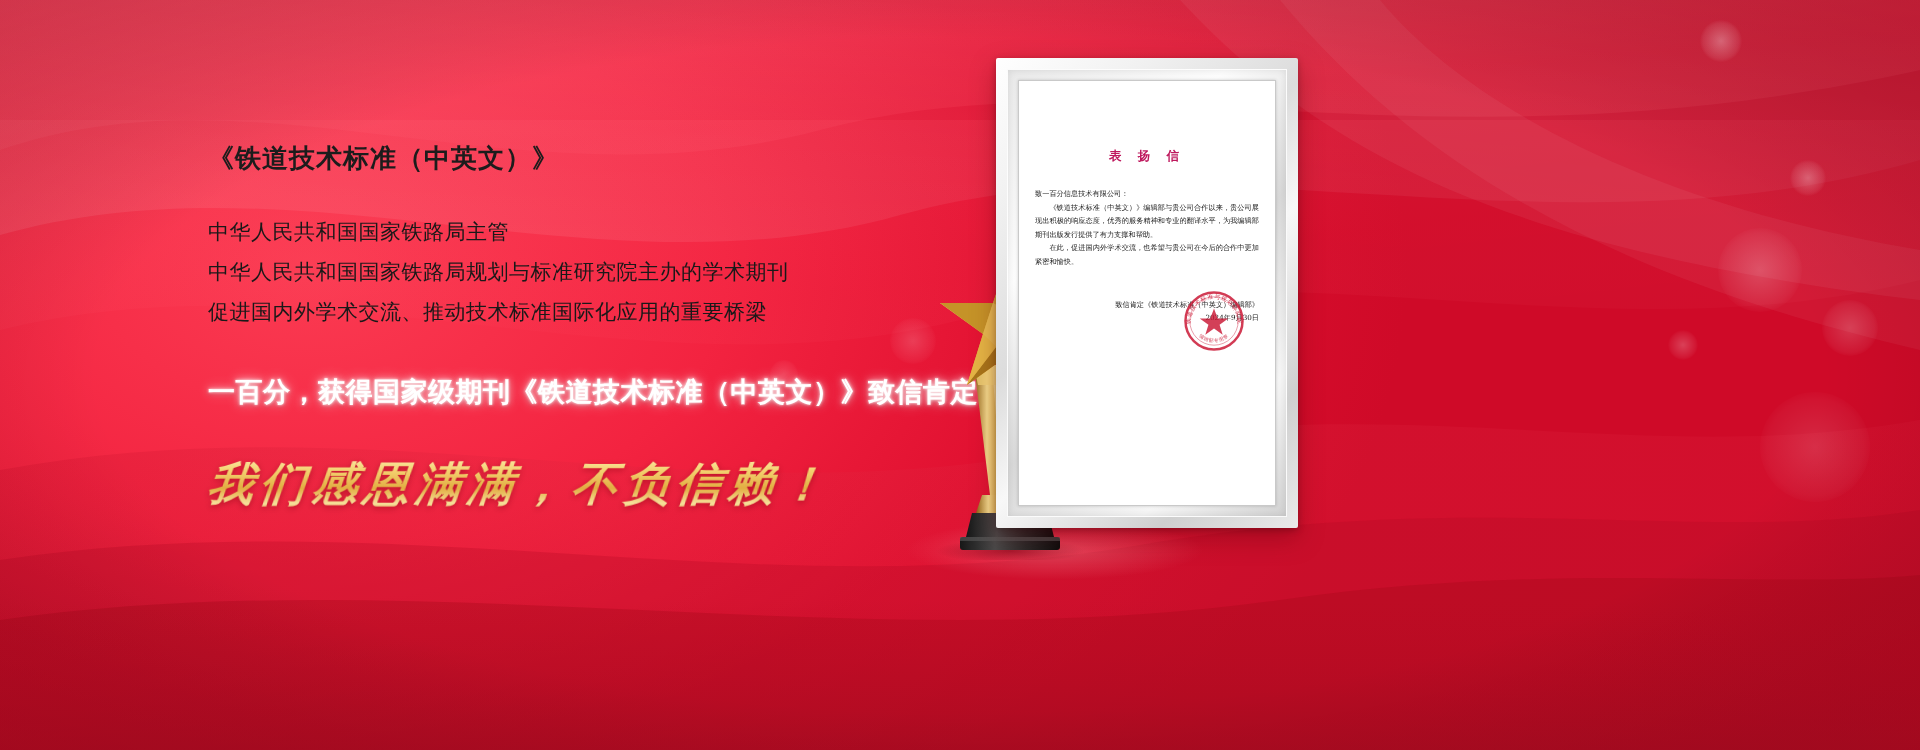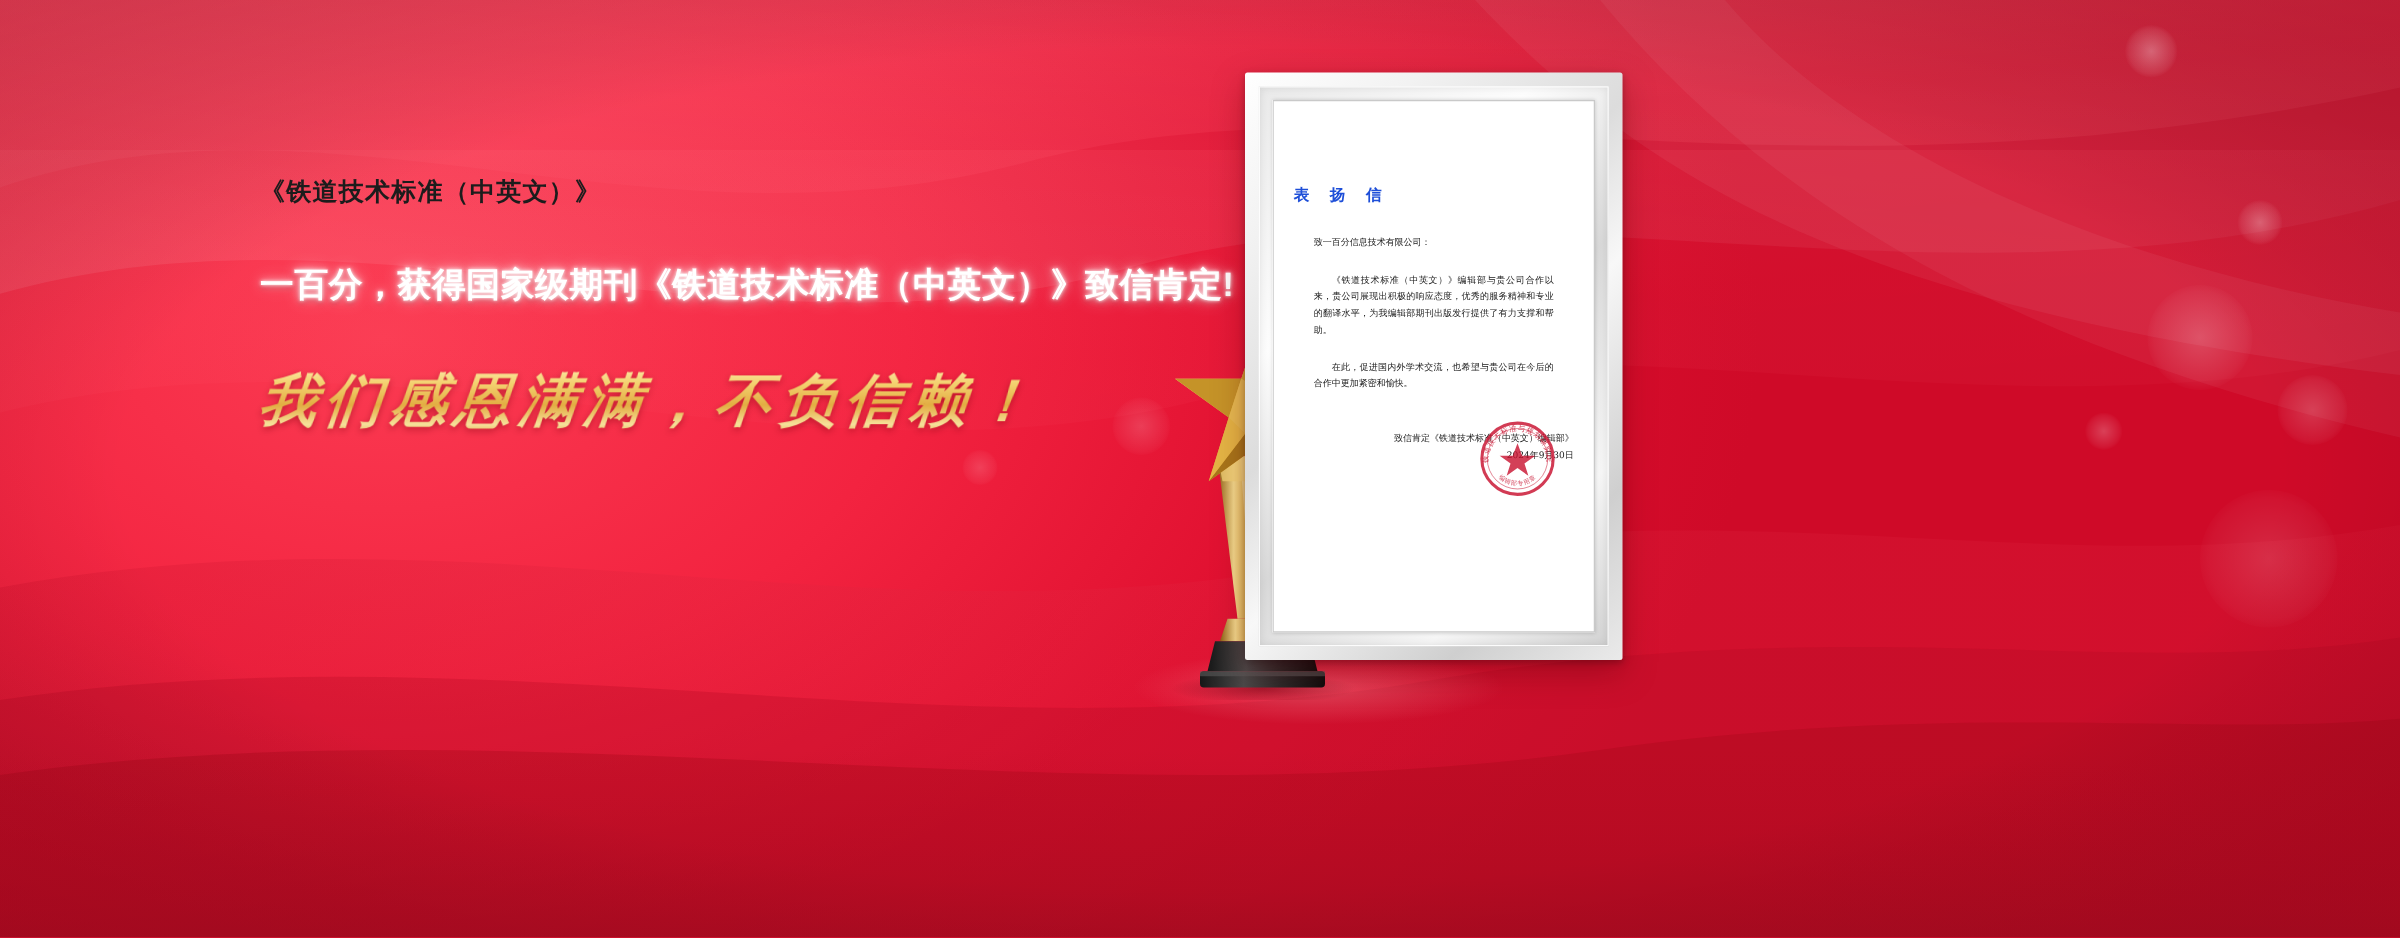--- a/index.html
+++ b/index.html
@@ -11,21 +11,21 @@
       linear-gradient(120deg,#f43a52 0%,#ee1d3c 45%,#d40b2c 100%);
   }
 
   
   .bgsvg{position:absolute;inset:0;width:1920px;height:750px;pointer-events:none;}
 
   .bokeh{position:absolute;border-radius:50%;pointer-events:none;}
 
   
   #copy{position:absolute;left:208px;top:140px;width:800px;}
-  .jtitle{font-size:20px;font-weight:bold;color:#1c1c1c;letter-spacing:1px;line-height:1.4;}
+  .jtitle{font-size:26px;font-weight:bold;color:#1c1c1c;letter-spacing:1px;line-height:1.4;}
   .sublines{margin-top:36px;}
   .subline{font-size:21px;color:#191919;line-height:40px;letter-spacing:.5px;white-space:nowrap;}
 
   .headline{
     margin-top:42px;
     font-size:27px;font-weight:bold;color:#ffffff;white-space:nowrap;letter-spacing:.5px;
     text-shadow:
       0 0 3px rgba(255,255,255,.95),
       0 0 7px rgba(255,255,255,.75),
       0 0 14px rgba(255,255,255,.45),
@@ -53,25 +53,25 @@
   .frame-outer{position:absolute;inset:0;border-radius:2px;
     background:linear-gradient(135deg,#ffffff 0%,#f2f2f2 18%,#dcdcdc 42%,#f8f8f8 58%,#cfcfcf 82%,#eaeaea 100%);
     box-shadow:0 10px 26px rgba(90,0,10,.35), 0 2px 6px rgba(0,0,0,.25);}
   .frame-bevel{position:absolute;left:11px;top:11px;right:11px;bottom:11px;
     background:linear-gradient(135deg,#e9e9e9,#fdfdfd 30%,#d8d8d8 55%,#f6f6f6 80%,#d2d2d2);
     box-shadow:inset 0 0 0 1px rgba(255,255,255,.9), inset 0 0 8px rgba(0,0,0,.12);}
   .frame-inner{position:absolute;left:22px;top:22px;right:22px;bottom:22px;
     background:#ffffff;box-shadow:inset 0 0 0 1px #c9c9c9, 0 0 3px rgba(0,0,0,.18);}
 
   .cert-page{position:absolute;inset:0;padding:22px 17px 12px 17px;box-sizing:border-box;}
-  .cert-title{text-align:left;font-size:12.5px;font-weight:bold;color:#1d4ed8;
+  .cert-title{text-align:center;font-size:12.5px;font-weight:bold;color:#be185d;
     letter-spacing:6px;margin-top:46px;font-family:"DejaVu Serif","Liberation Serif",serif;}
   .cert-body{margin-top:22px;font-size:7.2px;line-height:13.5px;color:#1a1a1a;
     font-family:"DejaVu Serif","Liberation Serif",serif;text-align:justify;}
-  .cert-body p{margin:16px;}
+  .cert-body p{margin:0;}
   .cert-body p.indent{text-indent:2em;}
   .cert-sign{position:relative;margin-top:30px;text-align:right;font-size:7.2px;
     line-height:13px;color:#1a1a1a;font-family:"DejaVu Serif","Liberation Serif",serif;}
   .seal{position:absolute;right:14px;top:-8px;width:62px;height:62px;}
 
   .glow-base{position:absolute;left:905px;top:520px;width:300px;height:60px;
     background:radial-gradient(ellipse at center, rgba(255,150,160,.38) 0%, rgba(255,120,130,0) 70%);
     pointer-events:none;}
 </style>
 </head>
@@ -121,20 +121,25 @@
   <div class="bokeh" style="left:1718px;top:228px;width:84px;height:84px;background:radial-gradient(circle,rgba(255,255,255,.20),rgba(255,255,255,.05) 62%,rgba(255,255,255,0) 74%);"></div>
   <div class="bokeh" style="left:1822px;top:300px;width:56px;height:56px;background:radial-gradient(circle,rgba(255,255,255,.18),rgba(255,255,255,.05) 62%,rgba(255,255,255,0) 74%);"></div>
   <div class="bokeh" style="left:1668px;top:330px;width:30px;height:30px;background:radial-gradient(circle,rgba(255,255,255,.22),rgba(255,255,255,.05) 60%,rgba(255,255,255,0) 72%);"></div>
   <div class="bokeh" style="left:1760px;top:392px;width:110px;height:110px;background:radial-gradient(circle,rgba(255,255,255,.13),rgba(255,255,255,.04) 62%,rgba(255,255,255,0) 75%);"></div>
   <div class="bokeh" style="left:890px;top:318px;width:46px;height:46px;background:radial-gradient(circle,rgba(255,255,255,.16),rgba(255,255,255,.04) 62%,rgba(255,255,255,0) 75%);"></div>
   <div class="bokeh" style="left:770px;top:360px;width:28px;height:28px;background:radial-gradient(circle,rgba(255,255,255,.15),rgba(255,255,255,.04) 62%,rgba(255,255,255,0) 75%);"></div>
 
   <div id="copy">
     <div class="jtitle">《铁道技术标准（中英文）》</div>
 
+    <div class="sublines">
+      <div class="subline">中华人民共和国国家铁路局主管</div>
+      <div class="subline">中华人民共和国国家铁路局规划与标准研究院主办的学术期刊</div>
+      <div class="subline">促进国内外学术交流、推动技术标准国际化应用的重要桥梁</div>
+    </div>
 
     <div class="headline">一百分，获得国家级期刊《铁道技术标准（中英文）》致信肯定!</div>
 
     <div class="calligraphy">我们感恩满满，不负信赖！</div>
   </div>
 
   <div class="glow-base"></div>
 
   <svg id="trophy" viewBox="0 0 160 315">
     <defs>

